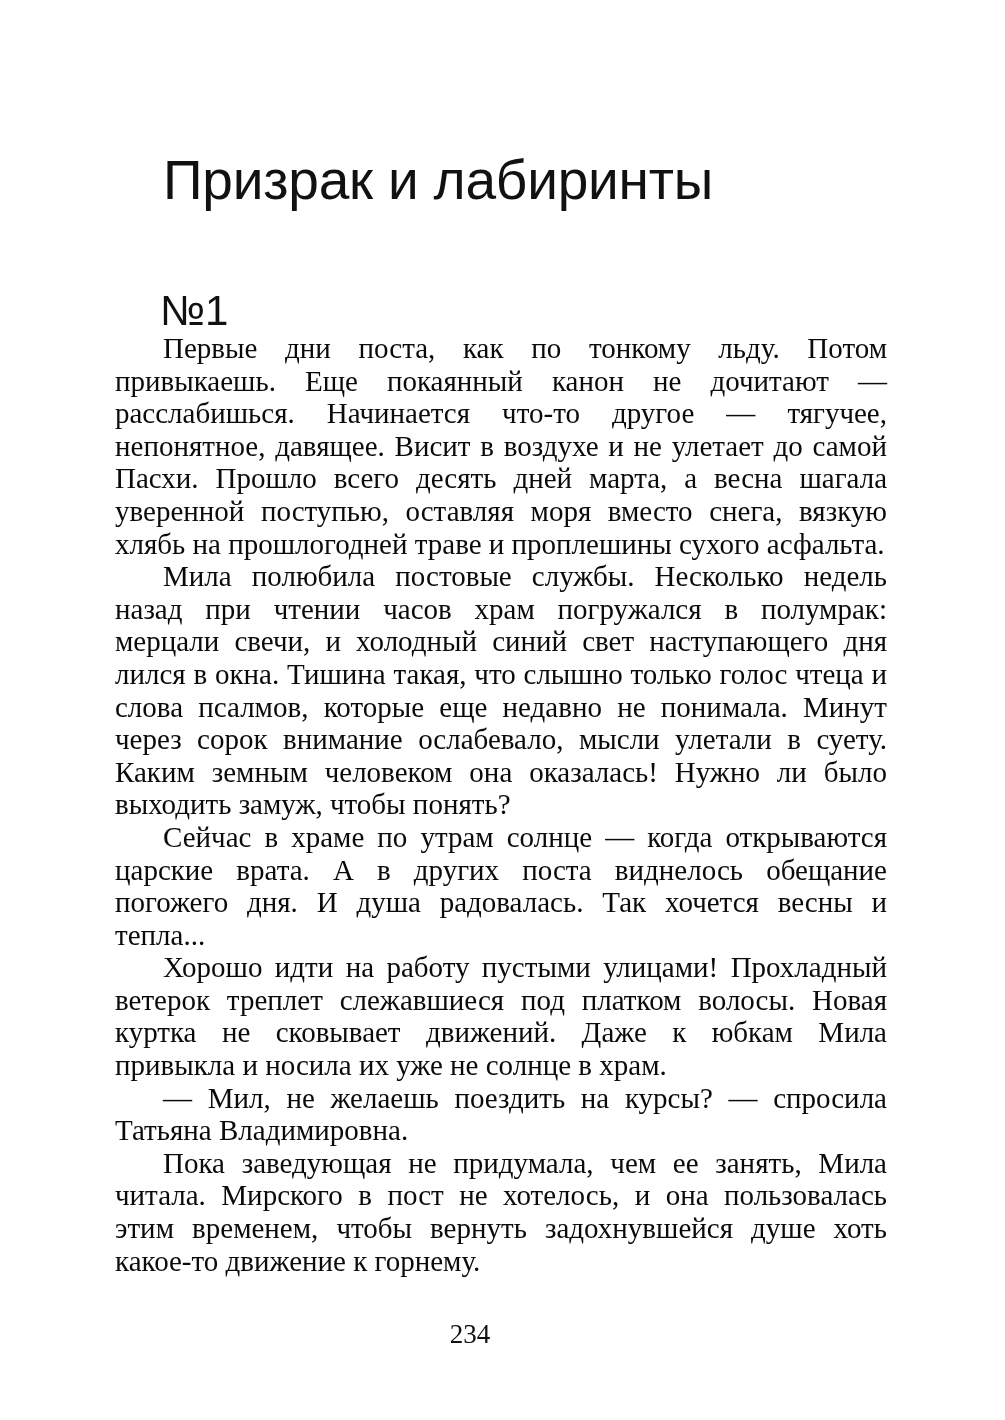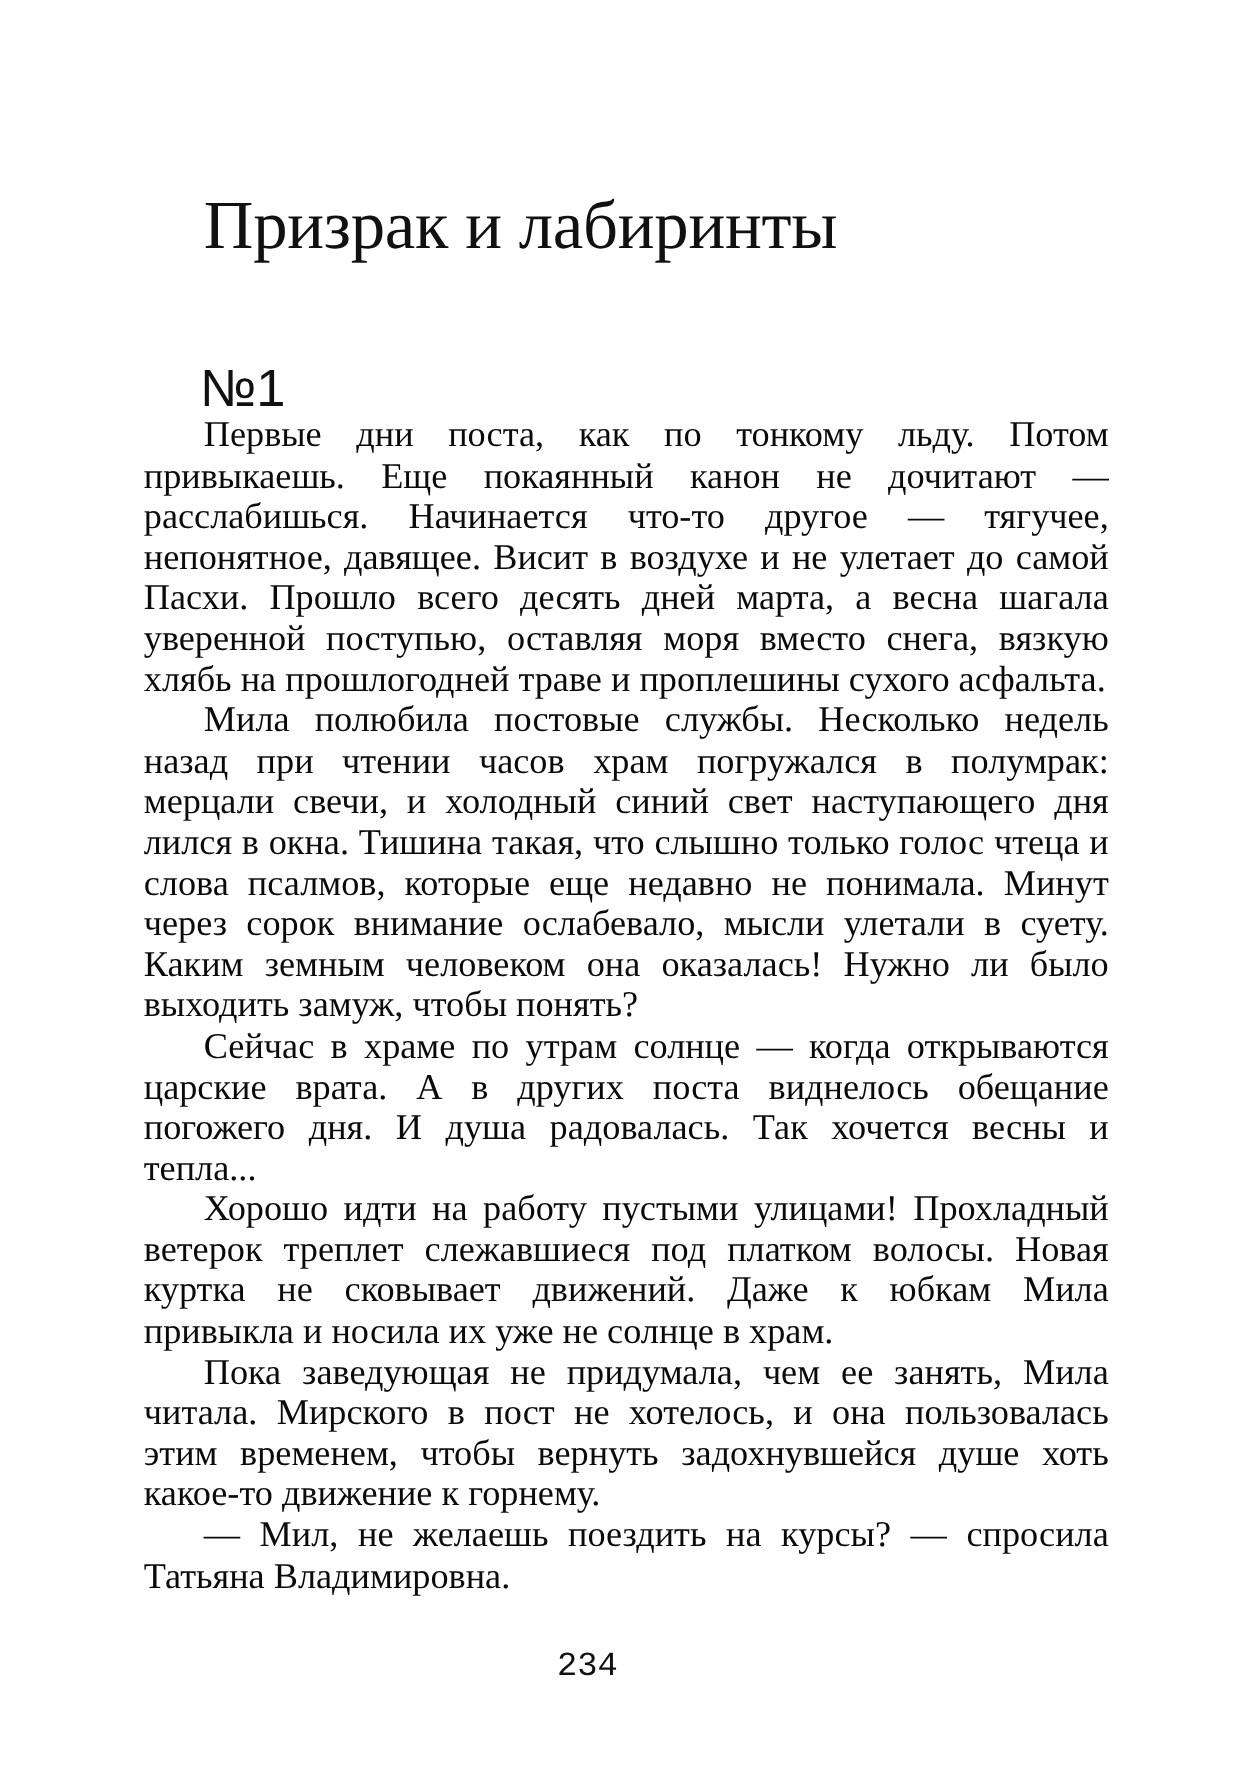--- a/index.html
+++ b/index.html
@@ -16,21 +16,21 @@
     overflow: hidden;
     box-sizing: border-box;
   }
 
   
   .chapter-title {
     position: absolute;
     left: 163px;
     top: 112px;
     width: 780px;
-    font-family: Liberation Serif, serif;
+    font-family: Liberation Sans, sans-serif;
     font-weight: 400;
     font-size: 55px;
     line-height: 62px;
     color: #111111;
     letter-spacing: -0.2px;
     white-space: nowrap;
   }
 
   
   .section-number {
@@ -66,39 +66,39 @@
     text-align: justify;
   }
 
   
   .page-number {
     position: absolute;
     left: 0;
     top: 1318px;
     width: 940px;
     text-align: center;
-    font-family: Liberation Mono, monospace;
+    font-family: Liberation Serif, serif;
     font-size: 27px;
     line-height: 32px;
     color: #111111;
   }
 </style>
 </head>
 <body>
 
 <div class="page">
 
   <h1 class="chapter-title">Призрак и лабиринты</h1>
 
   <h2 class="section-number">№1</h2>
 
   <div class="body-text">
     <p>Первые дни поста, как по тонкому льду. Потом привыкаешь. Еще покаянный канон не дочитают — расслабишься. Начинается что-то другое — тягучее, непонятное, давящее. Висит в воздухе и не улетает до самой Пасхи. Прошло всего десять дней марта, а весна шагала уверенной поступью, оставляя моря вместо снега, вязкую хлябь на прошлогодней траве и проплешины сухого асфальта.</p>
     <p>Мила полюбила постовые службы. Несколько недель назад при чтении часов храм погружался в полумрак: мерцали свечи, и холодный синий свет наступающего дня лился в окна. Тишина такая, что слышно только голос чтеца и слова псалмов, которые еще недавно не понимала. Минут через сорок внимание ослабевало, мысли улетали в суету. Каким земным человеком она оказалась! Нужно ли было выходить замуж, чтобы понять?</p>
     <p>Сейчас в храме по утрам солнце — когда открываются царские врата. А в других поста виднелось обещание погожего дня. И душа радовалась. Так хочется весны и тепла...</p>
     <p>Хорошо идти на работу пустыми улицами! Прохладный ветерок треплет слежавшиеся под платком волосы. Новая куртка не сковывает движений. Даже к юбкам Мила привыкла и носила их уже не солнце в храм.</p>
+    <p>— Мил, не желаешь поездить на курсы? — спросила Татьяна Владимировна.</p>
     <p>Пока заведующая не придумала, чем ее занять, Мила читала. Мирского в пост не хотелось, и она пользовалась этим временем, чтобы вернуть задохнувшейся душе хоть какое-то движение к горнему.</p>
-    <p>— Мил, не желаешь поездить на курсы? — спросила Татьяна Владимировна.</p>
   </div>
 
   <div class="page-number">234</div>
 
 </div>
 
 </body></html>

